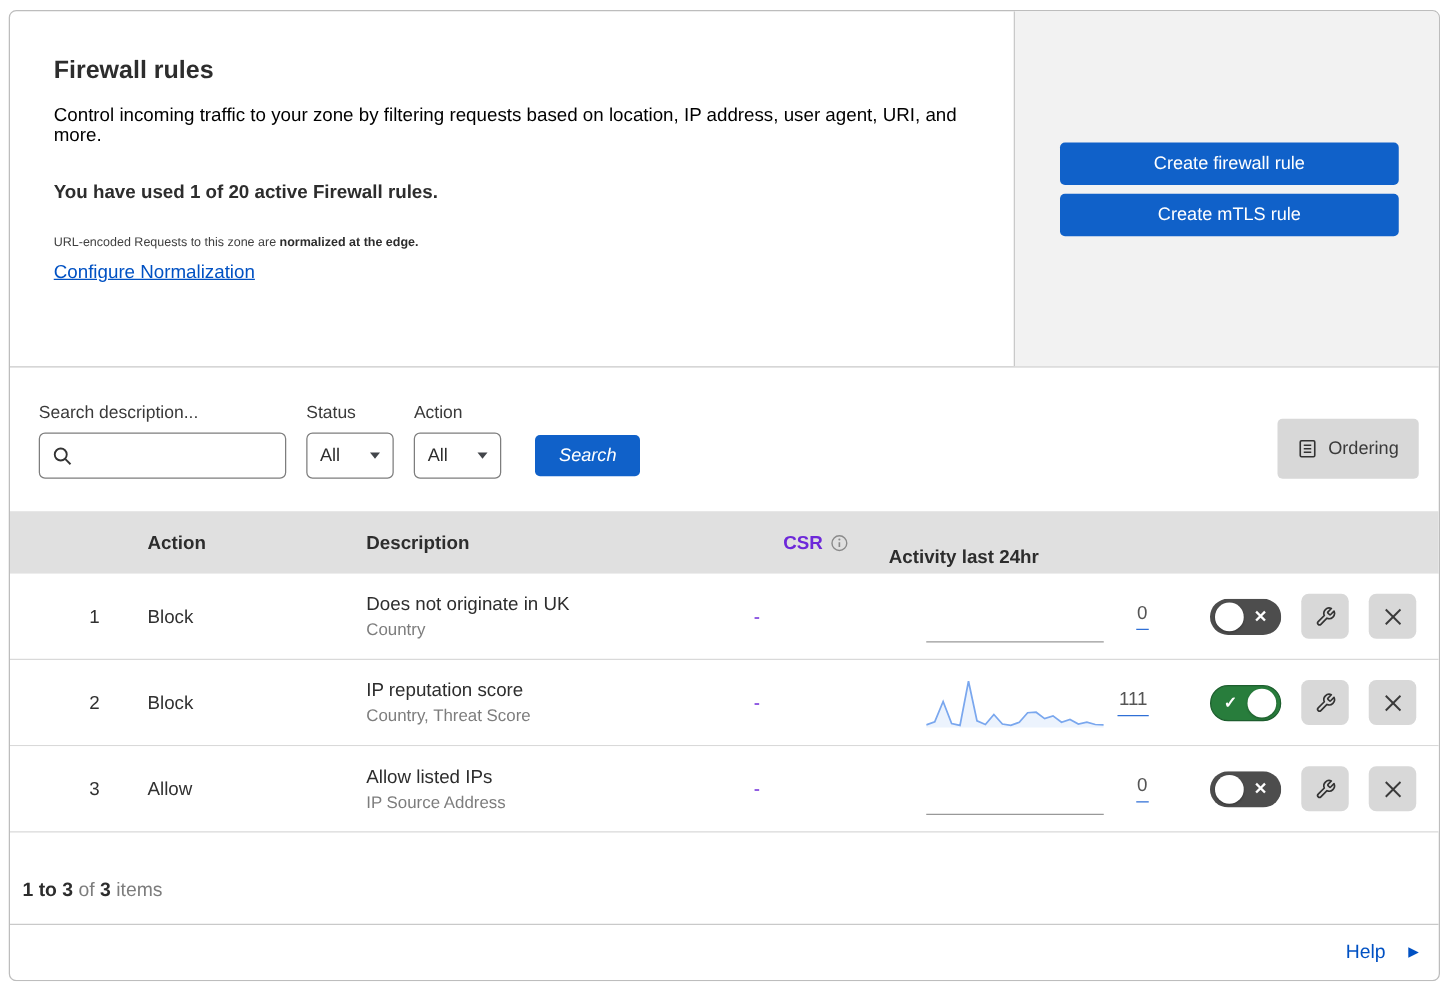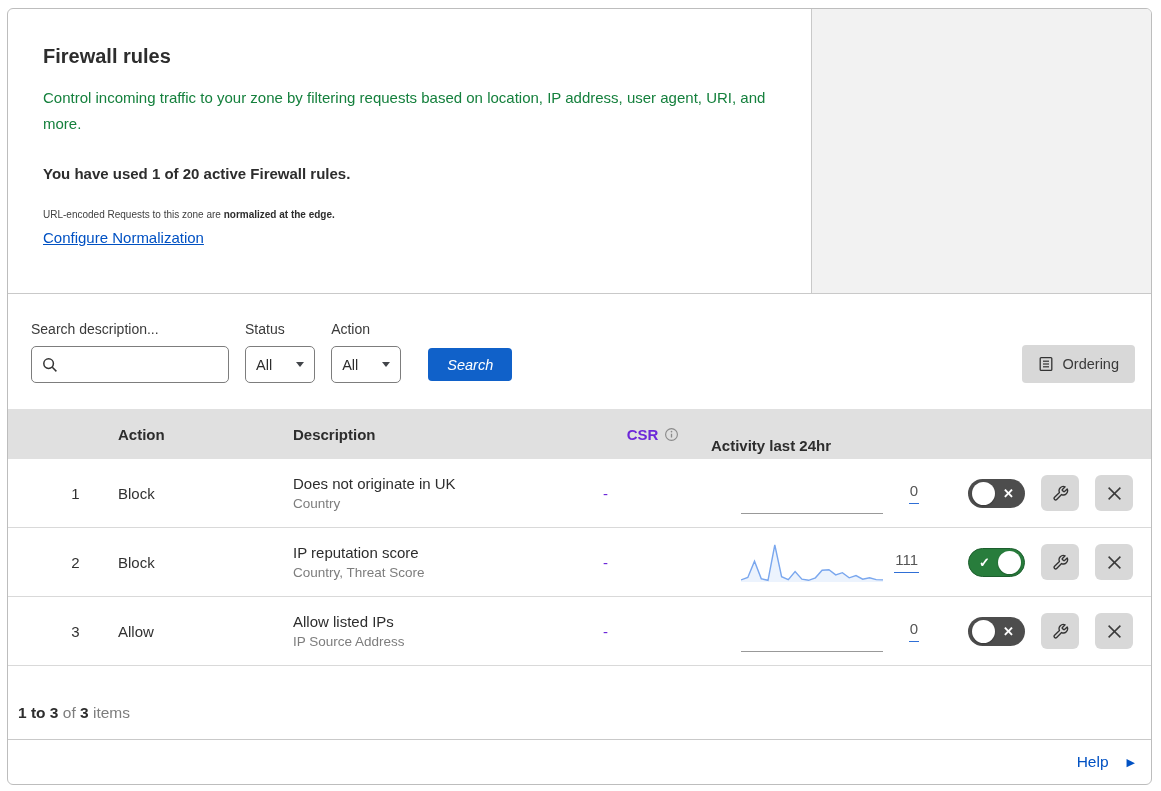--- a/index.html
+++ b/index.html
@@ -15,21 +15,21 @@
     border:1px solid #bdbdbd;
     border-radius:6px;
     background:#fff;
     overflow:hidden;
   }
 
   
   .hdr { display:flex; border-bottom:1px solid #c9c9c9; height:285px; }
   .hdr-left { flex:1; padding:36px 30px 0 35px; }
   .hdr-title { font-size:20px; font-weight:600; margin:0 0 17px; color:#2d2d2d; }
-  .hdr-desc { font-size:15px; line-height:26px; color:#15803d; margin:0 0 28px; max-width:745px; }
+  .hdr-desc { font-size:15px; line-height:16px; color:#000000; margin:0 0 28px; max-width:745px; }
   .hdr-usage { font-size:15px; font-weight:700; margin:0 0 27px; color:#2d2d2d; }
   .hdr-norm { font-size:10px; color:#3f3f3f; margin:0 0 9px; }
   .hdr-norm b { color:#2d2d2d; }
   .cfg-link { color:var(--link); text-decoration:underline; font-size:15px; cursor:pointer; }
   .hdr-right {
     width:340px; background:var(--panel); border-left:1px solid #c9c9c9;
     display:flex; flex-direction:column; justify-content:center; gap:7px;
     padding:0 32px 0 36px;
   }
   .btn-primary {
@@ -51,21 +51,21 @@
     height:37px; min-width:55px; border:1px solid #7d7d7d; border-radius:5px;
     background:#fff; font-size:14.5px; color:#2d2d2d; font-family:inherit;
     display:flex; align-items:center; gap:24px; padding:0 10px; cursor:pointer;text-align:center;
   }
   .caret { width:0; height:0; border-left:4px solid transparent; border-right:4px solid transparent; border-top:5px solid #42454a; }
   .search-btn {
     height:33px; margin:0 0 2px 11px; padding:0 19px; border:none; border-radius:4px;
     background:var(--primary); color:#fff; font-size:14.5px; font-family:inherit; cursor:pointer;font-style:italic;
   }
   .ordering-btn {
-    margin-left:auto; height:38px; padding:0 16px; border:none; border-radius:4px;
+    margin-left:auto; height:48px; padding:0 16px; border:none; border-radius:4px;
     background:#d8d8d8; color:#3a3a3a; font-size:14.5px; font-family:inherit;
     display:flex; align-items:center; gap:9px; cursor:pointer;
   }
 
   
   .cols { display:grid; grid-template-columns:95px 175px 325px 100px 230px 1fr; align-items:center; }
   .thead { height:50px; background:var(--header-bg); font-weight:600; font-size:15px; color:#2d2d2d; }
   .c-num { text-align:center; padding-left:40px; }
   .c-action { padding-left:15px; }
   .c-desc { padding-left:15px; }
@@ -114,20 +114,22 @@
 
   <div class="hdr">
     <div class="hdr-left">
       <h1 class="hdr-title">Firewall rules</h1>
       <p class="hdr-desc">Control incoming traffic to your zone by filtering requests based on location, IP address, user agent, URI, and more.</p>
       <p class="hdr-usage">You have used 1 of 20 active Firewall rules.</p>
       <p class="hdr-norm"><span>URL-encoded Requests to this zone are </span><b>normalized at the edge.</b></p>
       <a class="cfg-link" href="#">Configure Normalization</a>
     </div>
     <div class="hdr-right">
+      <button class="btn-primary">Create firewall rule</button>
+      <button class="btn-primary">Create mTLS rule</button>
     </div>
   </div>
 
   <div class="filters">
     <div class="fgroup">
       <span class="flabel">Search description...</span>
       <div class="search-box">
         <span>
           <svg width="16" height="16" viewBox="0 0 16 16">
               <circle cx="6.6" cy="6.6" r="4.8" fill="none" stroke="#333" stroke-width="1.5"></circle>

